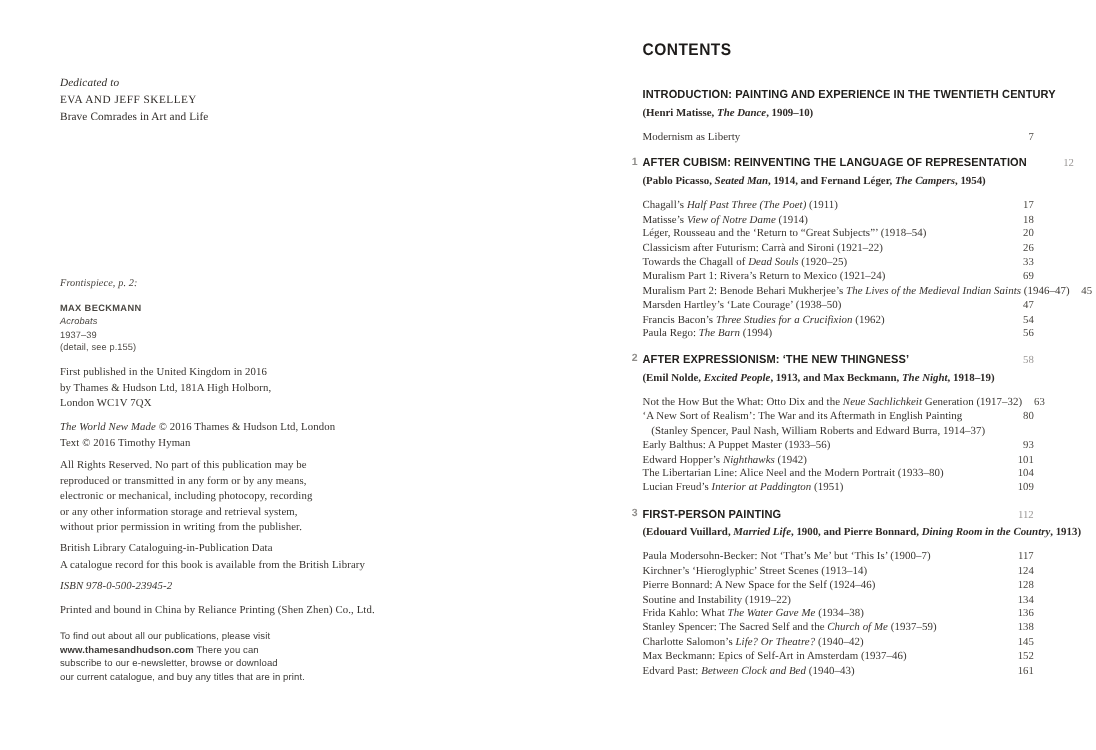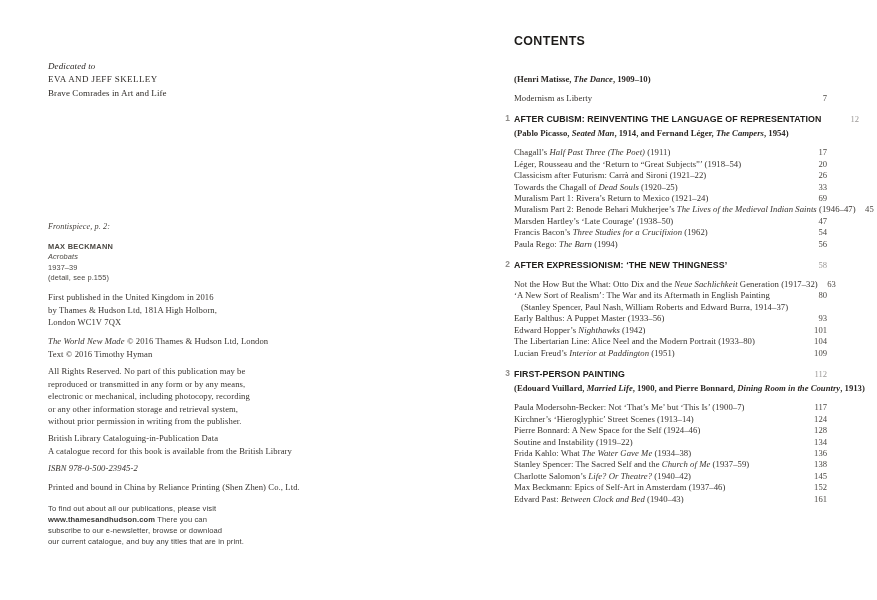--- a/index.html
+++ b/index.html
@@ -114,20 +114,24 @@
       <div>subscribe to our e-newsletter, browse or download</div>
       <div>our current catalogue, and buy any titles that are in print.</div>
     </div>
 
   </div>
 
   <div class="right-page">
     <h1 class="page-title">CONTENTS</h1>
     <div class="toc" id="toc-sections">
         <section class="toc-section">
+          <div class="toc-head">
+            <span class="toc-title">INTRODUCTION: PAINTING AND EXPERIENCE IN THE TWENTIETH CENTURY</span>
+            <span class="toc-page gray">7</span>
+          </div>
           <div class="toc-sub"><span>(Henri Matisse, </span><span class="i">The Dance</span><span>, 1909–10)</span></div>
           <div class="toc-entries">
             <div class="toc-entry">
               <span class="toc-entry-text"><span>Modernism as Liberty</span></span>
               <span class="toc-page">7</span>
             </div>
           </div>
         </section>
         <section class="toc-section">
           <div class="toc-head">
@@ -135,20 +139,24 @@
             <span class="toc-title">AFTER CUBISM: REINVENTING THE LANGUAGE OF REPRESENTATION</span>
             <span class="toc-page gray">12</span>
           </div>
           <div class="toc-sub"><span>(Pablo Picasso, </span><span class="i">Seated Man</span><span>, 1914, and Fernand Léger, </span><span class="i">The Campers</span><span>, 1954)</span></div>
           <div class="toc-entries">
             <div class="toc-entry">
               <span class="toc-entry-text"><span>Chagall’s </span><span class="i">Half Past Three (The Poet)</span><span> (1911)</span></span>
               <span class="toc-page">17</span>
             </div>
             <div class="toc-entry">
+              <span class="toc-entry-text"><span>Matisse’s </span><span class="i">View of Notre Dame</span><span> (1914)</span></span>
+              <span class="toc-page">18</span>
+            </div>
+            <div class="toc-entry">
               <span class="toc-entry-text"><span>Léger, Rousseau and the ‘Return to “Great Subjects”’ (1918–54)</span></span>
               <span class="toc-page">20</span>
             </div>
             <div class="toc-entry">
               <span class="toc-entry-text"><span>Classicism after Futurism: Carrà and Sironi (1921–22)</span></span>
               <span class="toc-page">26</span>
             </div>
             <div class="toc-entry">
               <span class="toc-entry-text"><span>Towards the Chagall of </span><span class="i">Dead Souls</span><span> (1920–25)</span></span>
               <span class="toc-page">33</span>
@@ -174,20 +182,21 @@
               <span class="toc-page">56</span>
             </div>
           </div>
         </section>
         <section class="toc-section">
           <div class="toc-head">
             <span class="toc-num">2</span>
             <span class="toc-title">AFTER EXPRESSIONISM: ‘THE NEW THINGNESS’</span>
             <span class="toc-page gray">58</span>
           </div>
+          <div class="toc-sub"><span>(Emil Nolde, </span><span class="i">Excited People</span><span>, 1913, and Max Beckmann, </span><span class="i">The Night</span><span>, 1918–19)</span></div>
           <div class="toc-entries">
             <div class="toc-entry">
               <span class="toc-entry-text"><span>Not the How But the What: Otto Dix and the </span><span class="i">Neue Sachlichkeit</span><span> Generation (1917–32)</span></span>
               <span class="toc-page">63</span>
             </div>
             <div class="toc-entry">
               <span class="toc-entry-text"><span>‘A New Sort of Realism’: The War and its Aftermath in English Painting</span></span>
               <span class="toc-page">80</span>
             </div>
             <div class="toc-entry cont">

